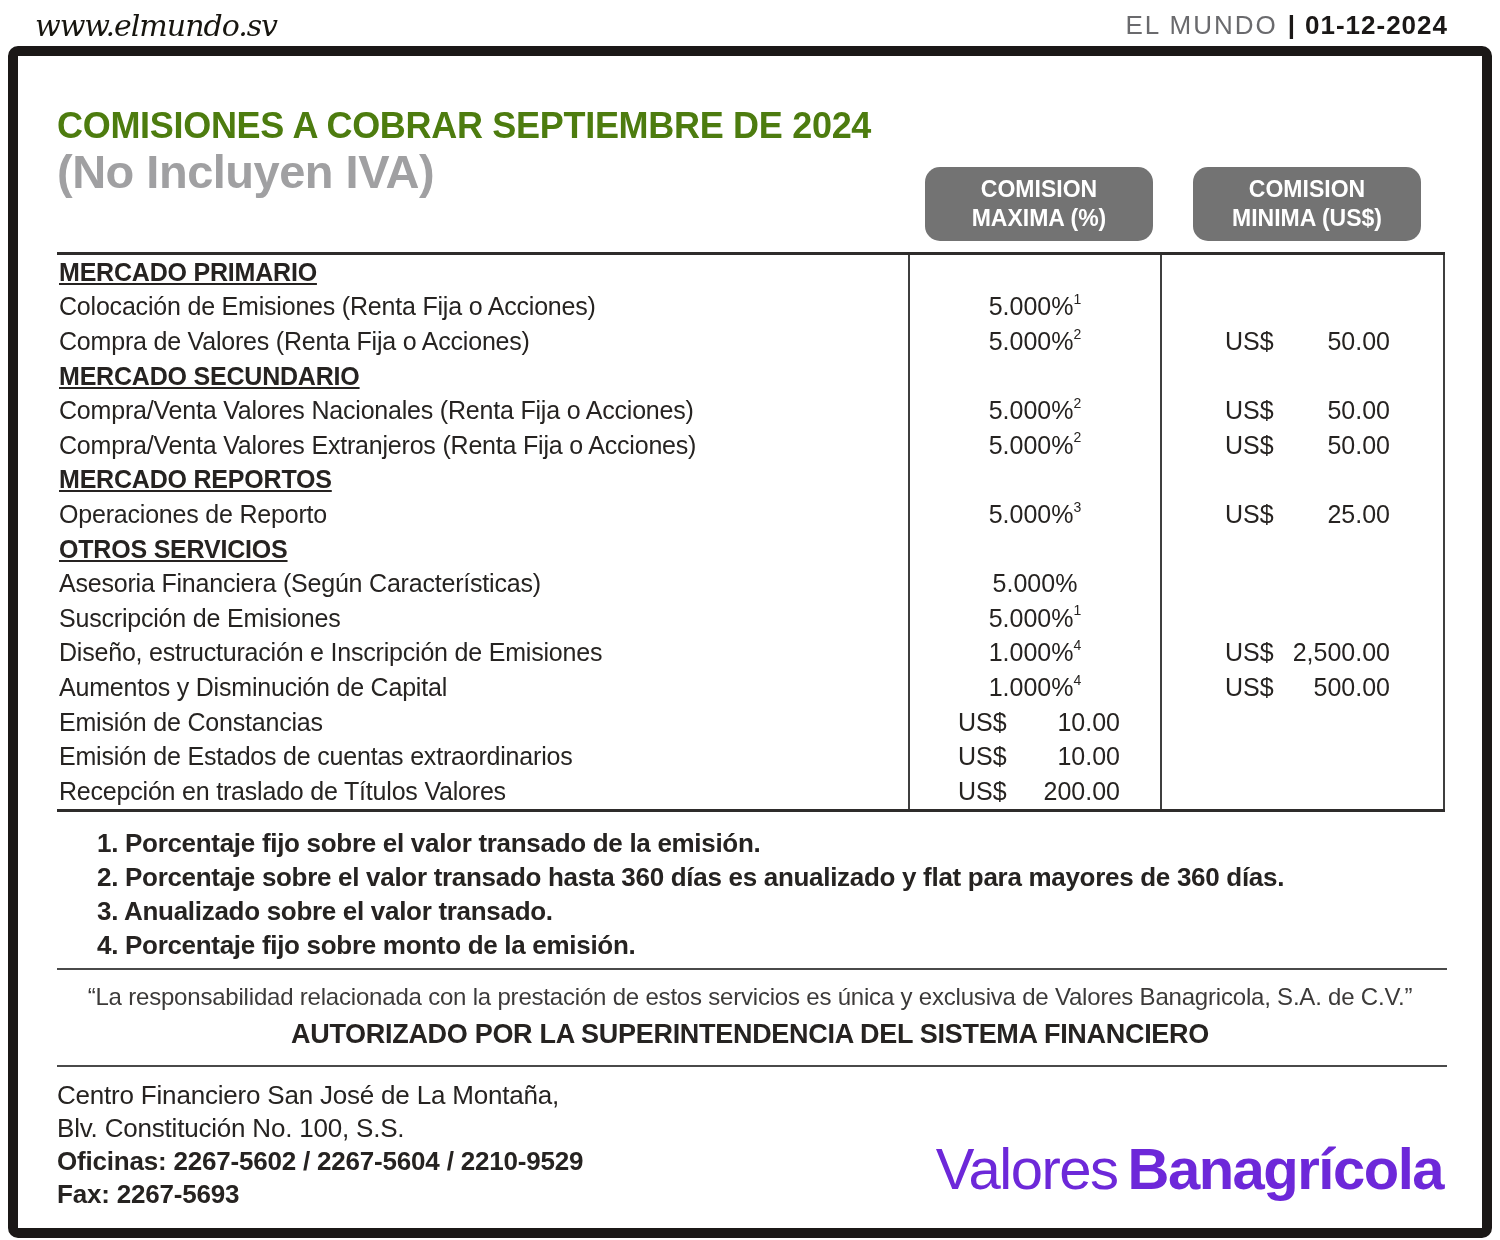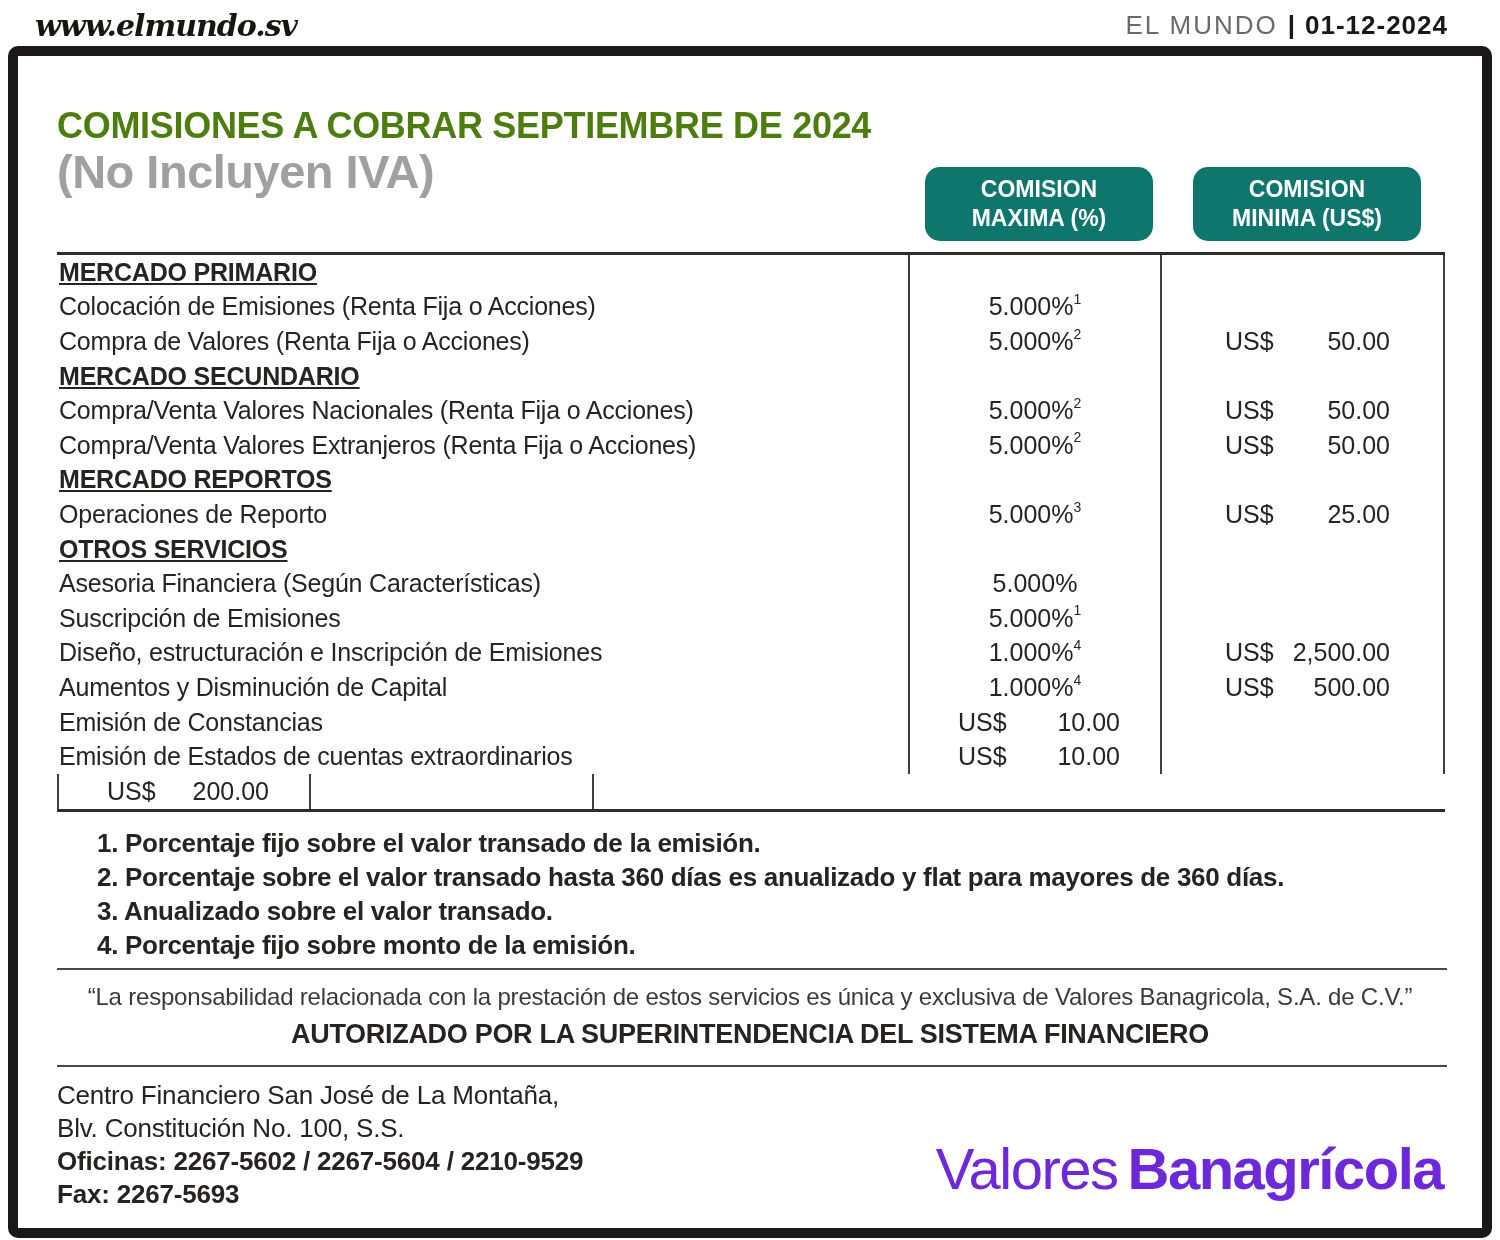--- a/index.html
+++ b/index.html
@@ -2,37 +2,37 @@
 <html><head>
 <meta charset="utf-8">
 <style>
   * { margin: 0; padding: 0; box-sizing: border-box; }
   html, body { width: 1500px; height: 1240px; background: #ffffff; overflow: hidden;
                font-family: "Liberation Sans", sans-serif; color: #262321; }
 
   
   .strip { height: 46px; display: flex; justify-content: space-between; align-items: center;
            padding: 4px 52px 0 35px; }
-  .site  { font-family: "DejaVu Serif", serif; font-style: italic; font-weight: 700;
+  .site  { font-family: "DejaVu Serif", serif; font-style: italic; font-weight: 400;
            font-size: 30px; color: #17150f; letter-spacing: -1px; }
   .pub   { font-size: 26px; color: #6a6a6d; letter-spacing: 2px; }
   .pub .sep  { color: #1b1817; font-weight: 700; margin: 0 8px 0 10px; }
   .pub .date { color: #1b1817; font-weight: 700; letter-spacing: 1px; }
 
   
   .ad { position: absolute; left: 8px; top: 46px; width: 1484px; height: 1192px;
         border: 10px solid #1b1817; border-radius: 10px; background: #fff;
         padding: 0 39px; }
 
   h1 { margin-top: 50px; font-size: 36px; line-height: 40px; font-weight: 700;
        color: #4d7c0f; letter-spacing: -0.3px; }
   h2 { font-size: 47px; line-height: 52px; font-weight: 700; color: #a0a0a2;
        letter-spacing: -0.5px; }
 
-  .colhead { position: absolute; width: 228px; height: 74px; background: #0f766e;
+  .colhead { position: absolute; width: 228px; height: 74px; background: #737373;
              border-radius: 15px; color: #fff; text-align: center; font-weight: 700;
              font-size: 23px; line-height: 29px; padding-top: 8px; }
   .ch1 { left: 907px; top: 111px; }
   .ch2 { left: 1175px; top: 111px; }
 
   
   .table { margin-top: 54px; width: 1388px; border-top: 3px solid #2e2c2b;
            border-bottom: 3px solid #2e2c2b; }
   .row { display: flex; height: 34.6px; align-items: center; font-size: 25px; }
   .row.section .c-name { font-weight: 700; letter-spacing: -0.2px; text-decoration: underline; }
@@ -204,20 +204,21 @@
   </div>
         <div class="row">
     <div class="c-name">Emisión de Estados de cuentas extraordinarios</div>
     <div class="c-max usd">
             <span>US$</span>
             <span>10.00</span>
           </div>
     <div class="c-min"></div>
   </div>
         <div class="row">
+    <div class="c-name">Recepción en traslado de Títulos Valores</div>
     <div class="c-max usd">
             <span>US$</span>
             <span>200.00</span>
           </div>
     <div class="c-min"></div>
   </div>
       </div>
   </div>
 
   <div class="footnotes" id="footnotes">

